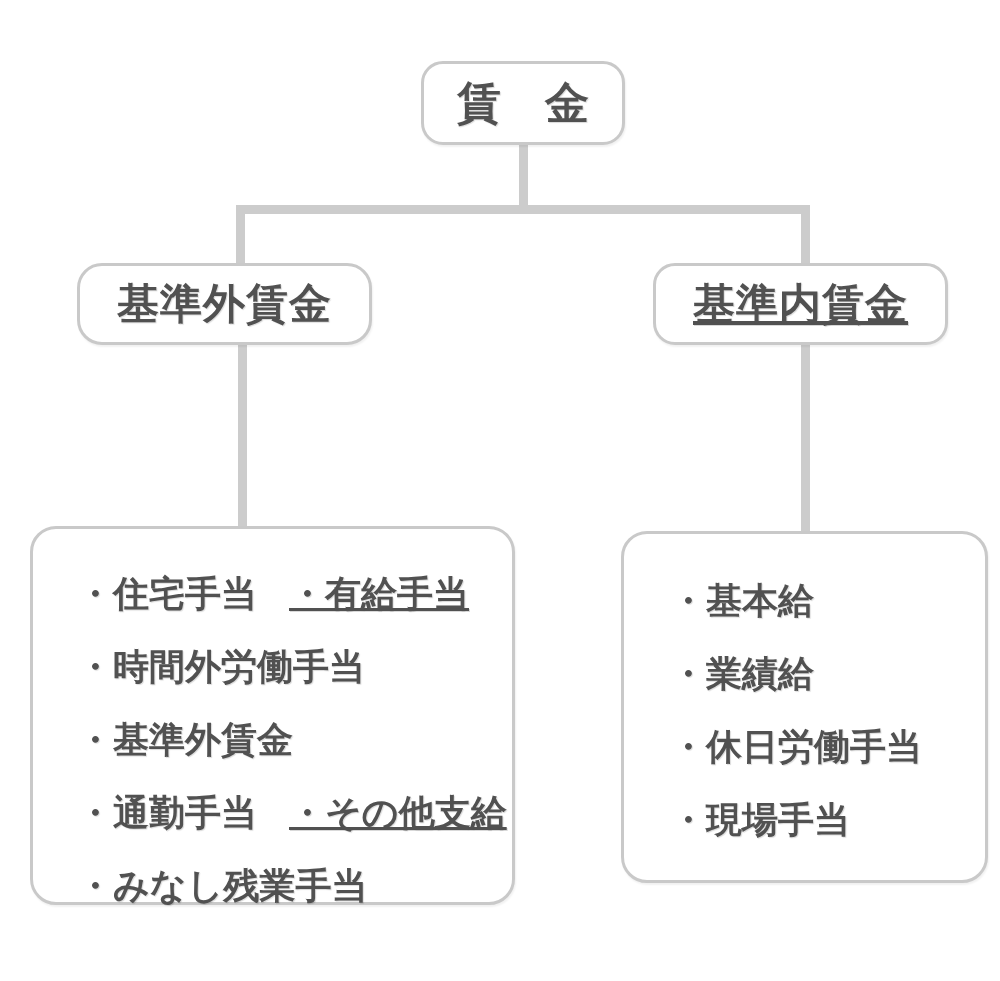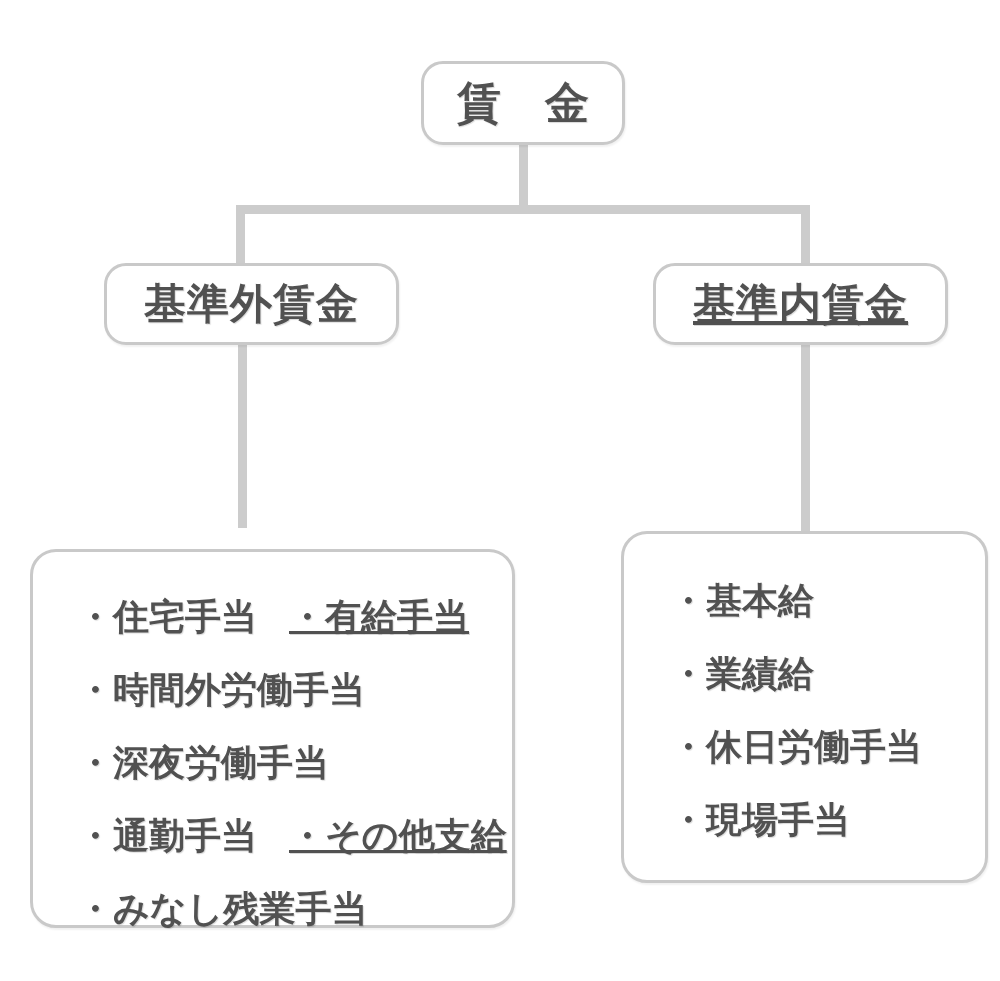--- a/index.html
+++ b/index.html
@@ -34,34 +34,33 @@
   .node-root {
     left: 413px; top: 53px;
     width: 204px; height: 84px;
     font-size: 44px;
   }
   .node-branch {
     width: 295px; height: 82px;
     font-size: 42px;
     letter-spacing: 1px;
   }
-  .node-branch-left  { left: 96px;  top: 255px; }
+  .node-branch-left  { left: 69px;  top: 255px; border-radius: 25px; }
   .node-branch-right { left: 645px; top: 255px; text-decoration: underline; }
   
   .node-list {
     border-radius: 26px;
     align-items: flex-start;
     justify-content: flex-start;
     flex-direction: column;
   }
   .node-list-left {
     left: 22px; top: 518px;
     width: 485px; height: 379px;
     padding: 28px 10px 0 36px;
-    margin-top: 23px;
   }
   .node-list-right {
     left: 613px; top: 523px;
     width: 367px; height: 352px;
     padding: 30px 10px 0 38px;
   }
   .list-line {
     display: flex;
     line-height: 57px;
     font-size: 36px;
@@ -105,21 +104,21 @@
 
   <div class="node node-list node-list-left">
     <div class="list-line">
       <span class="list-item">・住宅手当</span>
       <span class="list-item">・有給手当</span>
     </div>
     <div class="list-line">
       <span class="list-item">・時間外労働手当</span>
     </div>
     <div class="list-line">
-      <span class="list-item">・深夜労働手当</span>
+      <span class="list-item">・基準外賃金</span>
     </div>
     <div class="list-line">
       <span class="list-item">・通勤手当</span>
       <span class="list-item">・その他支給</span>
     </div>
     <div class="list-line">
       <span class="list-item">・みなし残業手当</span>
     </div>
   </div>
 

